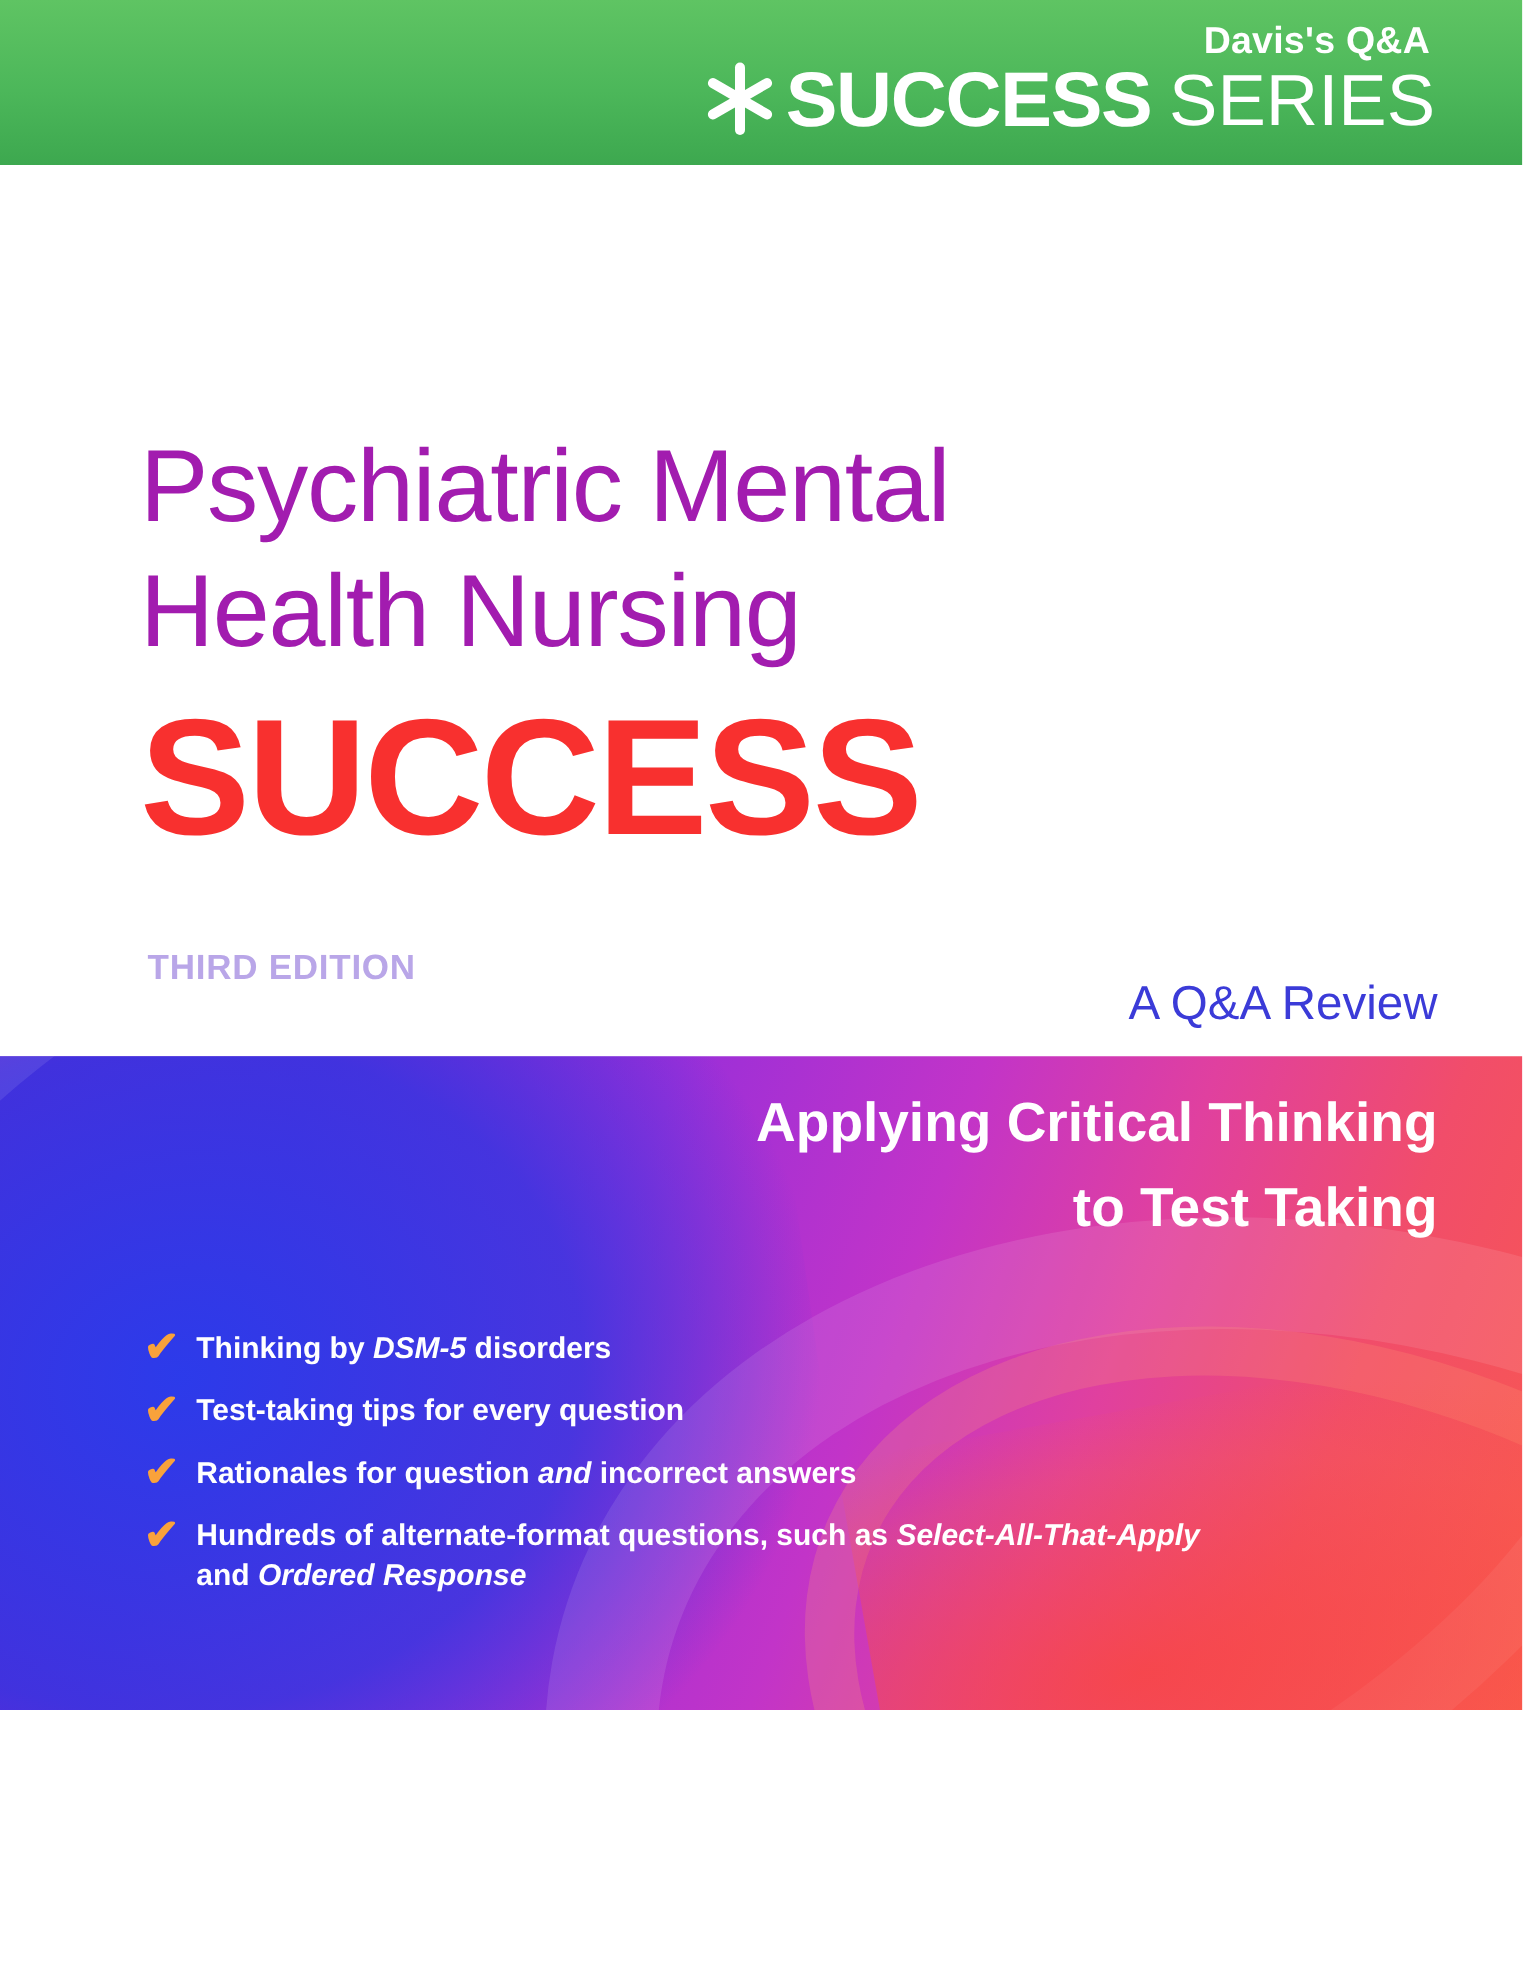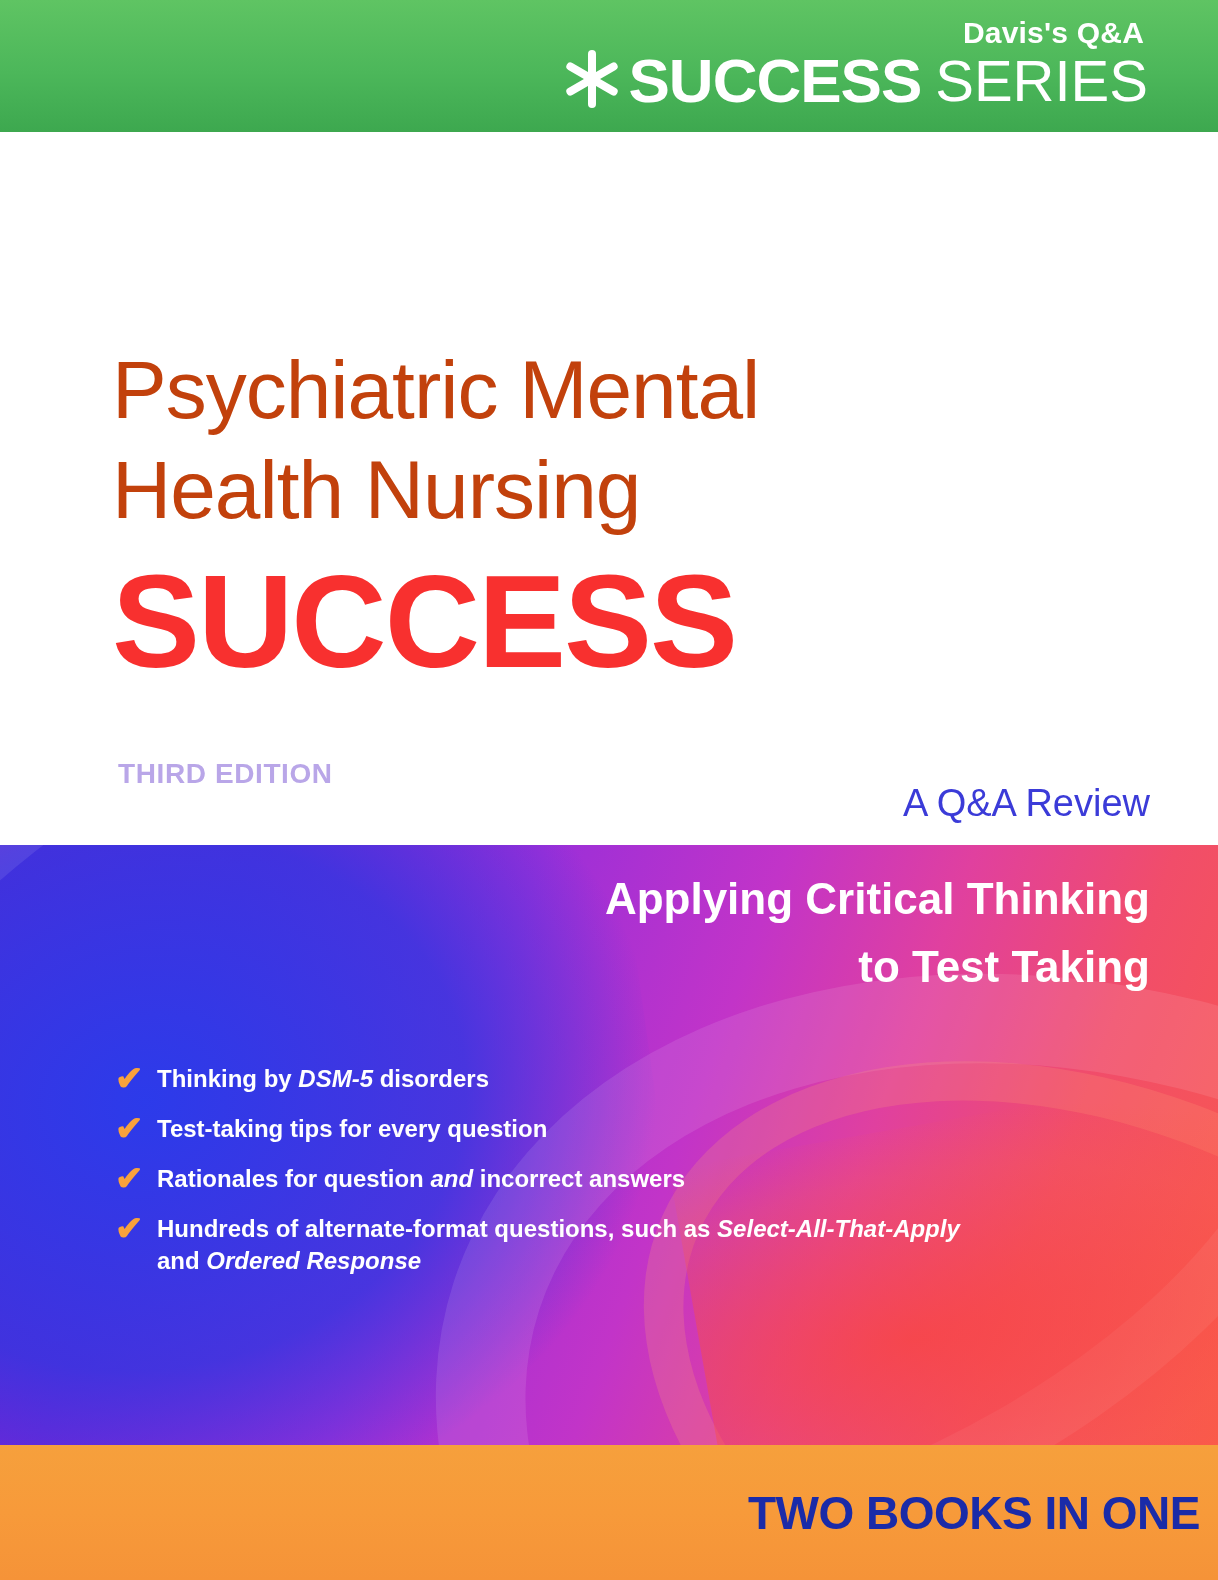--- a/index.html
+++ b/index.html
@@ -6,21 +6,21 @@
     margin: 0;
     padding: 0;
     background: #ffffff;
   }
   body {
     font-family: "Liberation Sans", sans-serif;
   }
   .cover {
     position: relative;
     width: 1218px;
-    height: 1580px;
+    height: 1368px;
     overflow: hidden;
     background: #ffffff;
   }
 
   
   .top-band {
     position: absolute;
     left: 0;
     top: 0;
     width: 1218px;
@@ -76,21 +76,21 @@
     font-weight: bold;
     line-height: 1.62;
   }
   .title-block {
     position: absolute;
     left: 112px;
     top: 340px;
     width: 940px;
   }
   .title-line {
-    color: #c2410c;
+    color: #a21caf;
     font-size: 82px;
     font-weight: normal;
     line-height: 1.22;
     letter-spacing: -1px;
   }
   .title-success {
     color: #f8302f;
     font-size: 132px;
     font-weight: bold;
     line-height: 1.12;

